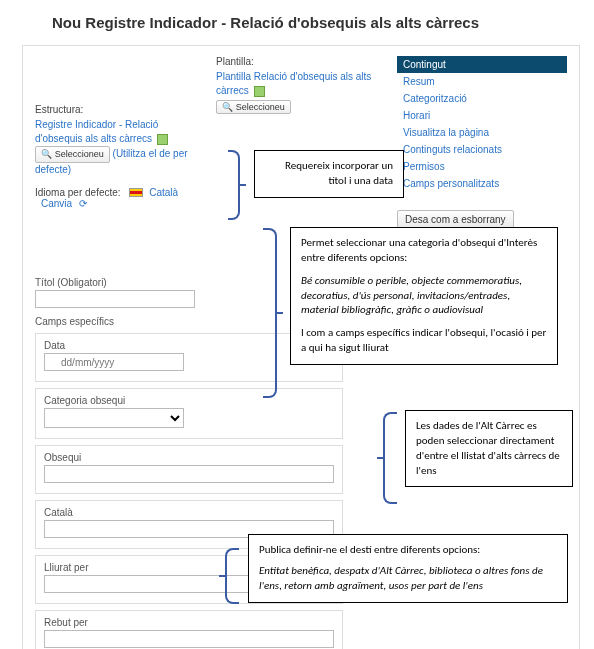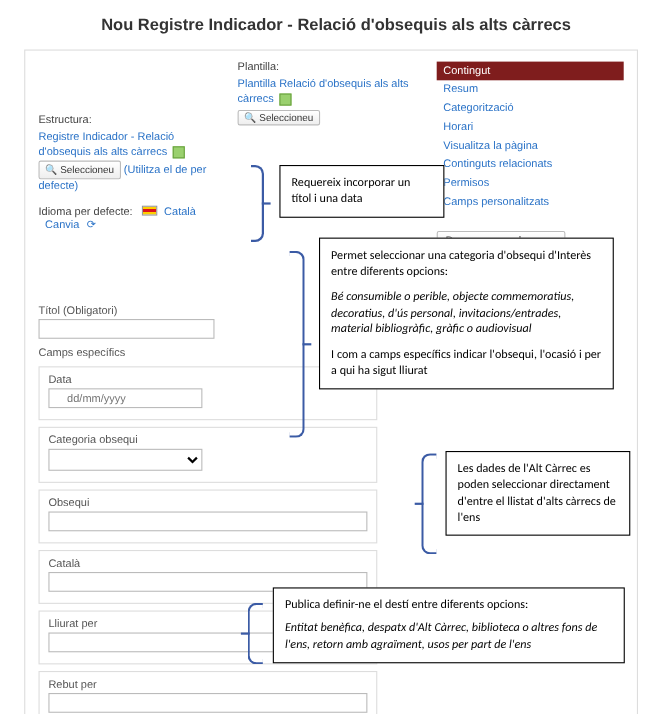--- a/index.html
+++ b/index.html
@@ -1,32 +1,32 @@
 <!DOCTYPE html>
 <html><head>
 <meta charset="utf-8">
 <style>
   * { box-sizing: border-box; margin: 0; padding: 0; }
   body { font-family: Arial, Helvetica, sans-serif; font-size: 11px; color: #333; background: #fff; width: 594px; position: relative; }
-  .page-title { font-size: 15px; font-weight: bold; color: #333; padding: 14px 0 14px 92px; }
+  .page-title { font-size: 15px; font-weight: bold; color: #333; padding: 14px 0 14px 52px; }
   .panel { border: 1px solid #ddd; margin: 0 14px 0 22px; padding: 10px 12px 18px 12px; background: #fff; position: relative; }
   .top-row { display: flex; }
   .col-left { flex: 1; padding-right: 12px; margin-top: 48px; }
   .col-mid { flex: 1; padding-right: 12px; }
   .col-right { width: 170px; }
   .blue-link { color: #2b73c7; font-size: 10px; }
   .section-label { color: #444; font-size: 10px; margin-bottom: 3px; display: block; }
   .struct-line { font-size: 10px; color: #2b73c7; line-height: 1.4; }
   .mini-btn { display: inline-block; border: 1px solid #bbb; background: linear-gradient(#fff,#eee); font-size: 9px; padding: 1px 5px; border-radius: 2px; color: #333; cursor: pointer; vertical-align: middle; }
   .mini-icon { display:inline-block; width:11px; height:11px; background:#9ad06e; border:1px solid #6aa23f; vertical-align:middle; margin:0 2px; }
   .lang-row { margin-top: 10px; font-size: 10px; color: #444; }
   .flag { display:inline-block; width:14px; height:9px; background: linear-gradient(to bottom, #ffcf00 33%, #da121a 33%, #da121a 66%, #ffcf00 66%); border:1px solid #999; vertical-align:middle; margin:0 3px 0 6px; }
   .sidebar { width: 100%; }
   .side-item { color: #2b73c7; font-size: 10px; padding: 3px 6px; cursor: pointer; }
-  .side-item.active { background: #7f1d1d; color: #fff; }
+  .side-item.active { background: #0c4a6e; color: #fff; }
   .side-actions { margin-top: 18px; }
   .btn-grey { display:inline-block; border:1px solid #bbb; background:linear-gradient(#fff,#e8e8e8); font-size:10px; padding:3px 7px; border-radius:2px; color:#333; cursor:pointer; }
   .btn-blue { display:inline-block; border:1px solid #1976d2; background:#2196f3; color:#fff; font-size:10px; padding:3px 9px; border-radius:2px; cursor:pointer; margin-left:4px; }
   .cancel-link { display:block; margin-top:6px; font-size:10px; color:#2b73c7; cursor:pointer; padding-left:2px; }
 
   .form-sect { margin-top: 12px; }
   .fld-label { font-size: 10px; color: #555; margin-bottom: 2px; }
   .txt-input { width: 160px; height: 18px; border: 1px solid #bbb; background: #fff; font-size: 10px; padding: 0 16px; }
   .txt-input.wide { width: 290px; }
   .sel-input { width: 140px; height: 20px; border: 1px solid #bbb; background: #fff; font-size: 10px; }
@@ -130,26 +130,26 @@
     <div class="fld-label">Rebut per</div>
     <input class="txt-input wide" type="text" style="">
     
     
     
   </div>
 
 </div>
 
 <div class="brace" style="top:150px; left:228px; height:70px; width:12px;"></div>
-<div class="callout" style="top:150px; left:254px; width:150px;">
+<div class="callout" style="top:150px; left:254px; width:150px;text-align:right;">
   <span>Requereix incorporar un  títol i una data</span>
 </div>
 
 <div class="brace" style="top:228px; left:263px; height:170px; width:14px;"></div>
-<div class="callout" style="top:216px; left:290px; width:268px;">
+<div class="callout" style="top:227px; left:290px; width:268px;">
   <div style="margin-bottom:8px">Permet  seleccionar una categoria d'obsequi d'Interès entre diferents opcions:</div>
   <div style="margin-bottom:8px"><em>Bé consumible o perible, objecte commemoratius, decoratius, d'ús personal, invitacions/entrades, material bibliogràfic, gràfic o audiovisual</em></div>
   <div>I com a camps específics indicar l'obsequi, l'ocasió i per a qui ha sigut lliurat</div>
 </div>
 
 <div class="brace-left" style="top:412px; left:383px; height:92px; width:14px;"></div>
 <div class="callout" style="top:410px; left:405px; width:168px;">
   <span>Les dades de l'Alt Càrrec es poden seleccionar directament d'entre el llistat d'alts càrrecs de l'ens</span>
 </div>
 

